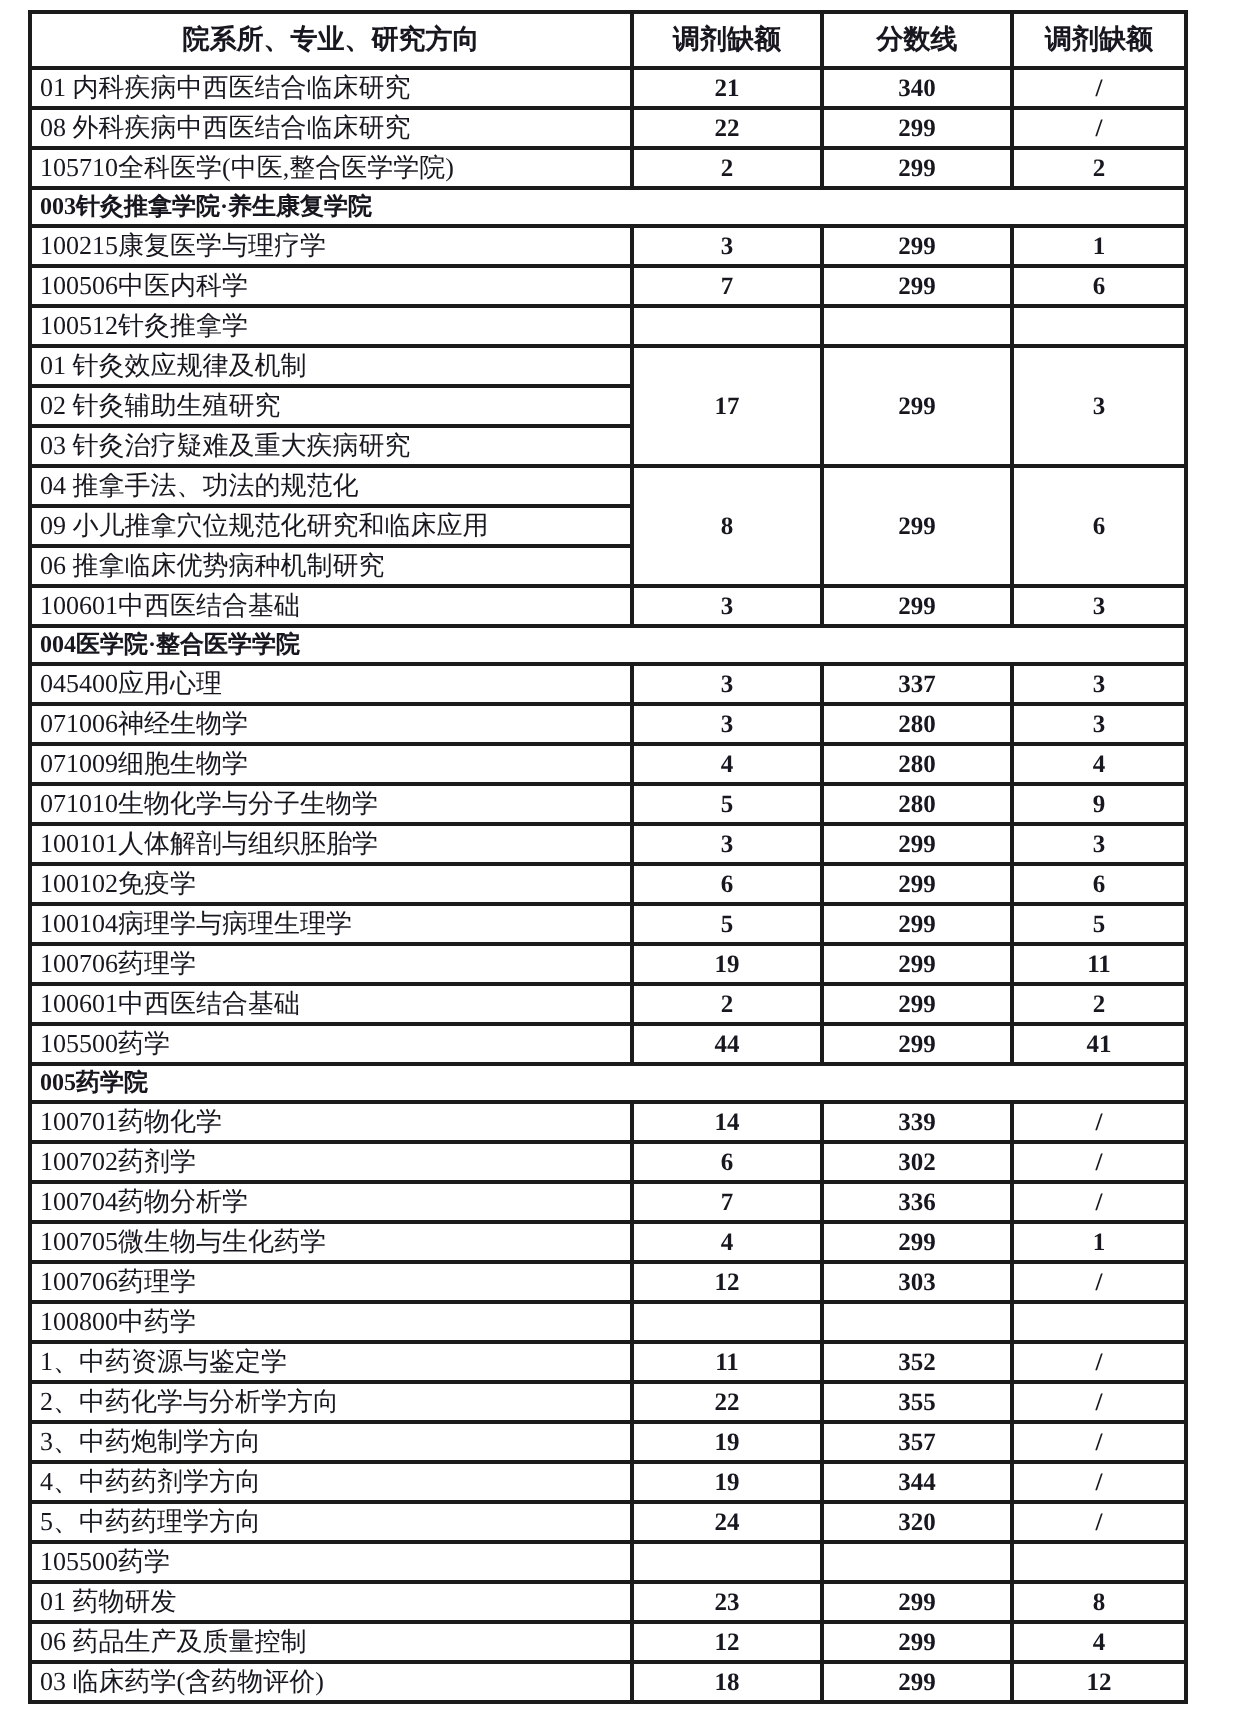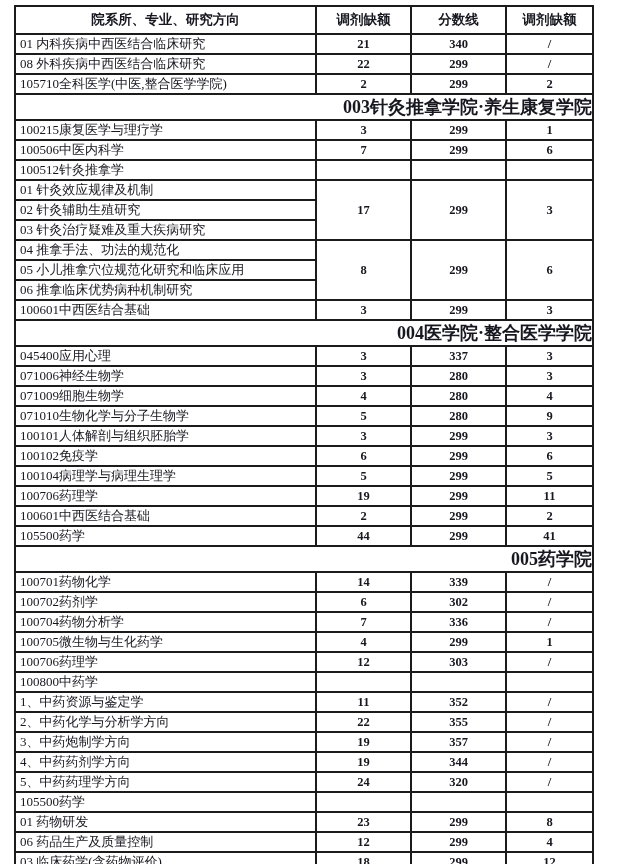--- a/index.html
+++ b/index.html
@@ -46,23 +46,23 @@
     font-weight: normal;
     text-align: left;
     padding-left: 4px;
   }
   td.num {
     font-size: 12.5px;
     font-weight: bold;
     text-align: center;
   }
   td.section {
-    font-size: 18px;
+    font-size: 12px;
     font-weight: bold;
-    text-align: right;
+    text-align: left;
     padding-left: 4px;
   }
 </style>
 </head>
 <body>
 
 <div class="page">
   <table class="quota-table">
     <colgroup>
       <col style="width:301px">
@@ -130,21 +130,21 @@
         <tr>
           <td class="name">03 针灸治疗疑难及重大疾病研究</td>
         </tr>
         <tr>
           <td class="name">04 推拿手法、功法的规范化</td>
           <td class="num" rowspan="3">8</td>
           <td class="num" rowspan="3">299</td>
           <td class="num" rowspan="3">6</td>
         </tr>
         <tr>
-          <td class="name">05 小儿推拿穴位规范化研究和临床应用</td>
+          <td class="name">09 小儿推拿穴位规范化研究和临床应用</td>
         </tr>
         <tr>
           <td class="name">06 推拿临床优势病种机制研究</td>
         </tr>
         <tr>
           <td class="name">100601中西医结合基础</td>
           <td class="num">3</td>
           <td class="num">299</td>
           <td class="num">3</td>
         </tr>

